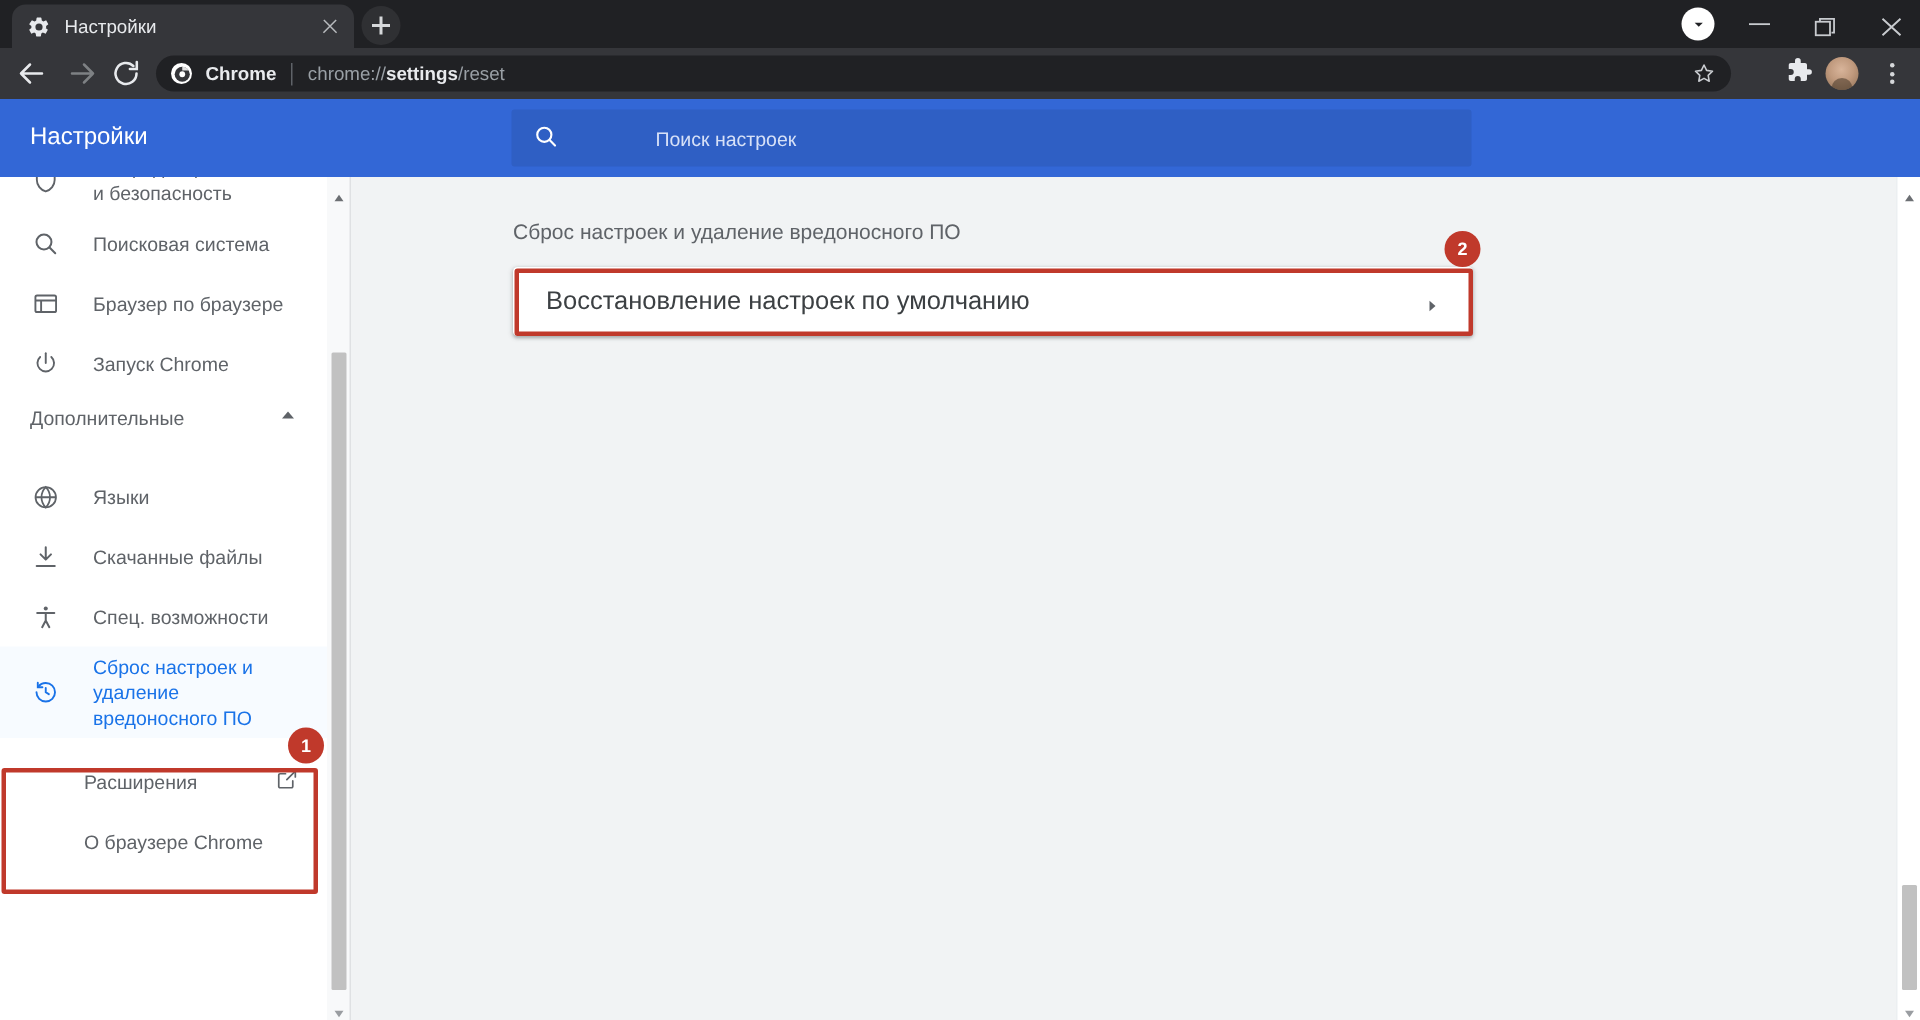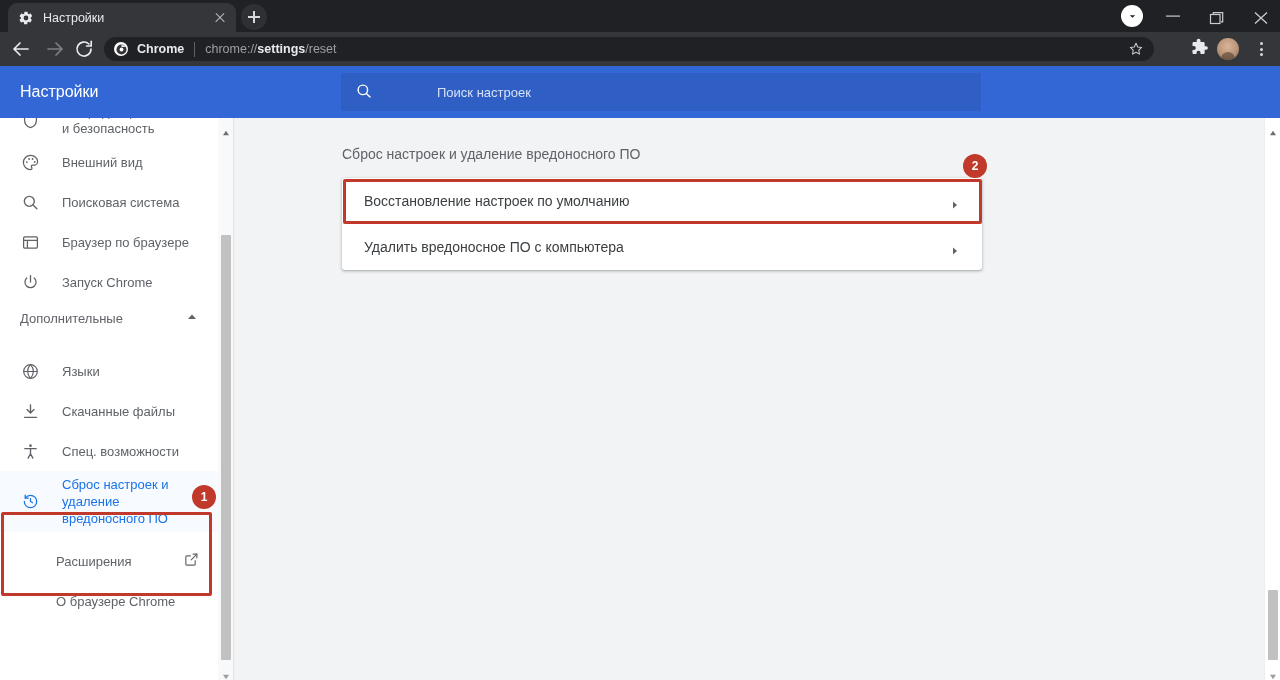--- a/index.html
+++ b/index.html
@@ -359,21 +359,21 @@
   .card-row {
     position: relative;
     height: 46px;
     display: flex;
     align-items: center;
     padding: 0 22px 0 22px;
     box-sizing: border-box;
     border-bottom: 1px solid #e8eaed;
   }
   .card-row:last-child { border-bottom: 0; }
-  .card-row .lbl { flex: 1 1 auto; color: #3c4043; font-size: 14px; }
+  .card-row .lbl { flex: 1 1 auto; color: #3c4043; font-size: 17px; }
   .card-row .arrow { flex: 0 0 10px; width: 10px; height: 10px; }
 
   
   .anno-box {
     position: absolute;
     border: 3px solid #c0392b;
     border-radius: 2px;
     pointer-events: none;
     box-sizing: border-box;
   }
@@ -509,32 +509,20 @@
 
         <div class="nav-item">
           <span class="ic">
             <svg width="19" height="19" viewBox="0 0 24 24" fill="none" stroke="#5f6368" stroke-width="1.6" stroke-linejoin="round">
               <path d="M12 3l7.5 3v5.4c0 4.4-3.1 8.4-7.5 9.6-4.4-1.2-7.5-5.2-7.5-9.6V6z"></path>
             </svg>
           </span>
           <span class="lbl">Конфиденциальность и безопасность</span>
         </div>
 
-        <div class="nav-item">
-          <span class="ic">
-            <svg width="19" height="19" viewBox="0 0 24 24" fill="none" stroke="#5f6368" stroke-width="1.6">
-              <path d="M12 3a9 9 0 000 18c1.2 0 1.9-.9 1.9-1.8 0-.5-.2-.9-.5-1.2-.3-.3-.4-.6-.4-1 0-.9.7-1.6 1.6-1.6h1.9A4.5 4.5 0 0021 10.9C21 6.5 16.9 3 12 3z"></path>
-              <circle cx="7.3" cy="11.5" r="1.15" fill="#5f6368" stroke="none"></circle>
-              <circle cx="10.2" cy="7.6" r="1.15" fill="#5f6368" stroke="none"></circle>
-              <circle cx="14.6" cy="7.6" r="1.15" fill="#5f6368" stroke="none"></circle>
-              <circle cx="17.3" cy="11.3" r="1.15" fill="#5f6368" stroke="none"></circle>
-            </svg>
-          </span>
-          <span class="lbl">Внешний вид</span>
-        </div>
 
         <div class="nav-item">
           <span class="ic">
             <svg width="19" height="19" viewBox="0 0 24 24" fill="none" stroke="#5f6368" stroke-width="1.7" stroke-linecap="round">
               <circle cx="10.5" cy="10.5" r="6.3"></circle>
               <path d="M15.2 15.2L20 20"></path>
             </svg>
           </span>
           <span class="lbl">Поисковая система</span>
         </div>
@@ -650,28 +638,20 @@
 
       <div class="card">
         <div class="card-row">
           <span class="lbl">Восстановление настроек по умолчанию</span>
           <span class="arrow">
             <svg width="10" height="10" viewBox="0 0 10 10" fill="#5f6368">
                 <path d="M3 1.5L7 5 3 8.5z"></path>
               </svg>
           </span>
         </div>
-        <div class="card-row">
-          <span class="lbl">Удалить вредоносное ПО с компьютера</span>
-          <span class="arrow">
-            <svg width="10" height="10" viewBox="0 0 10 10" fill="#5f6368">
-                <path d="M3 1.5L7 5 3 8.5z"></path>
-              </svg>
-          </span>
-        </div>
       </div>
     </div>
 
     <div class="pg-scroll">
       <span class="sb-arrow up">
         <svg width="8" height="8" viewBox="0 0 8 8" fill="#6c6f73">
             <path d="M4 1.8L7 6.2H1z"></path>
           </svg>
       </span>
       <div class="pg-thumb"></div>

